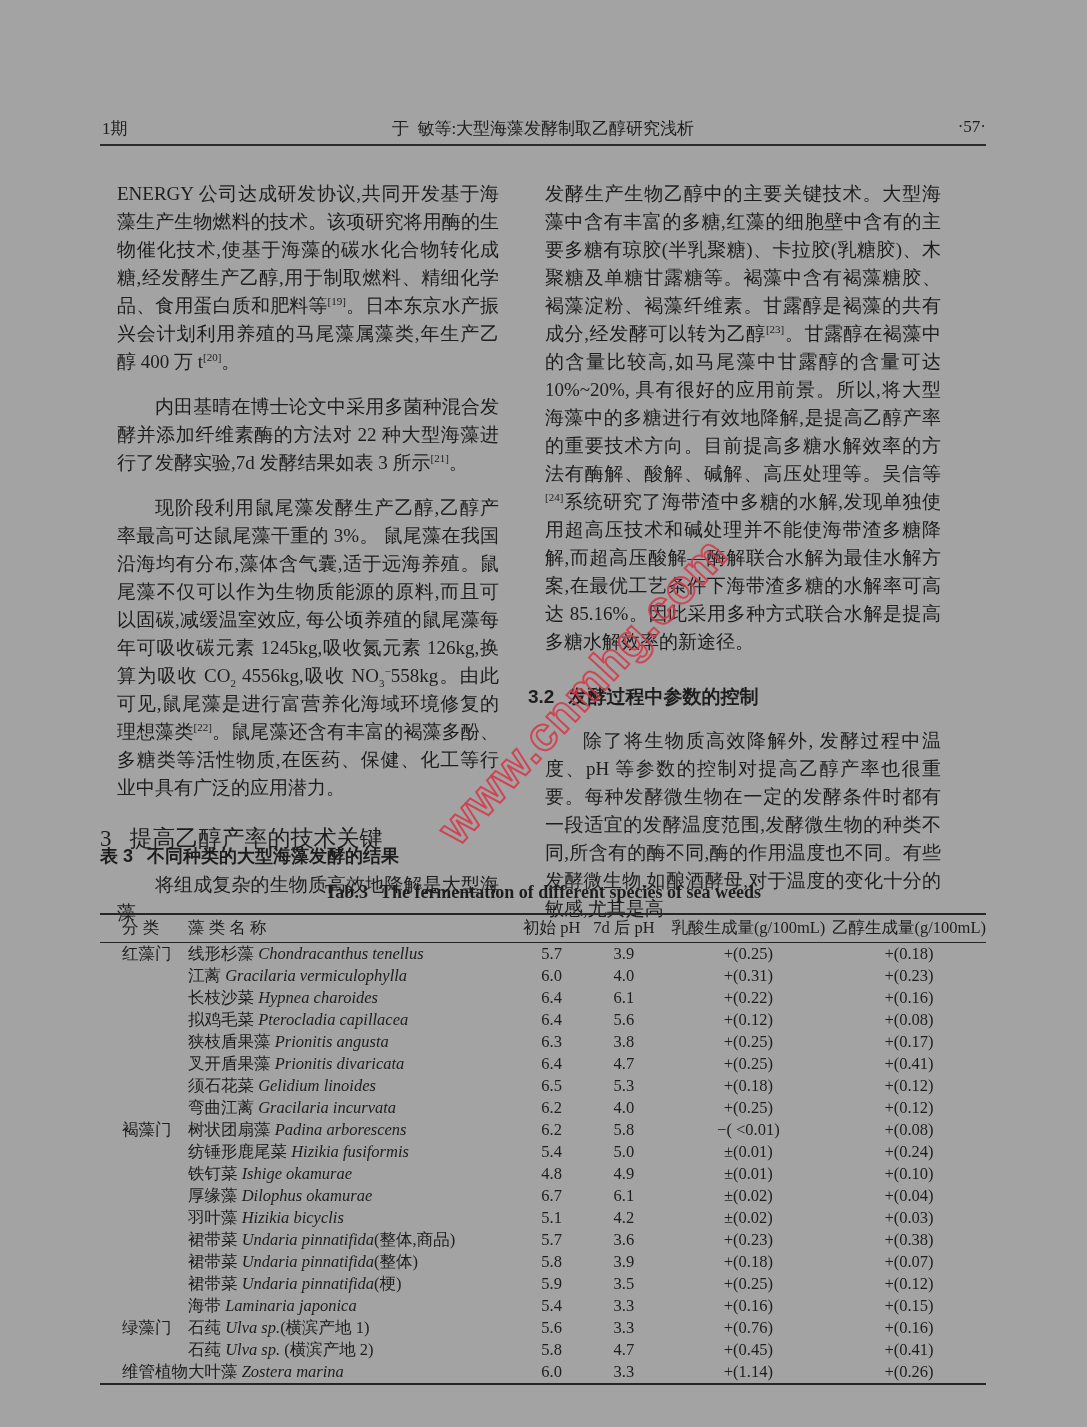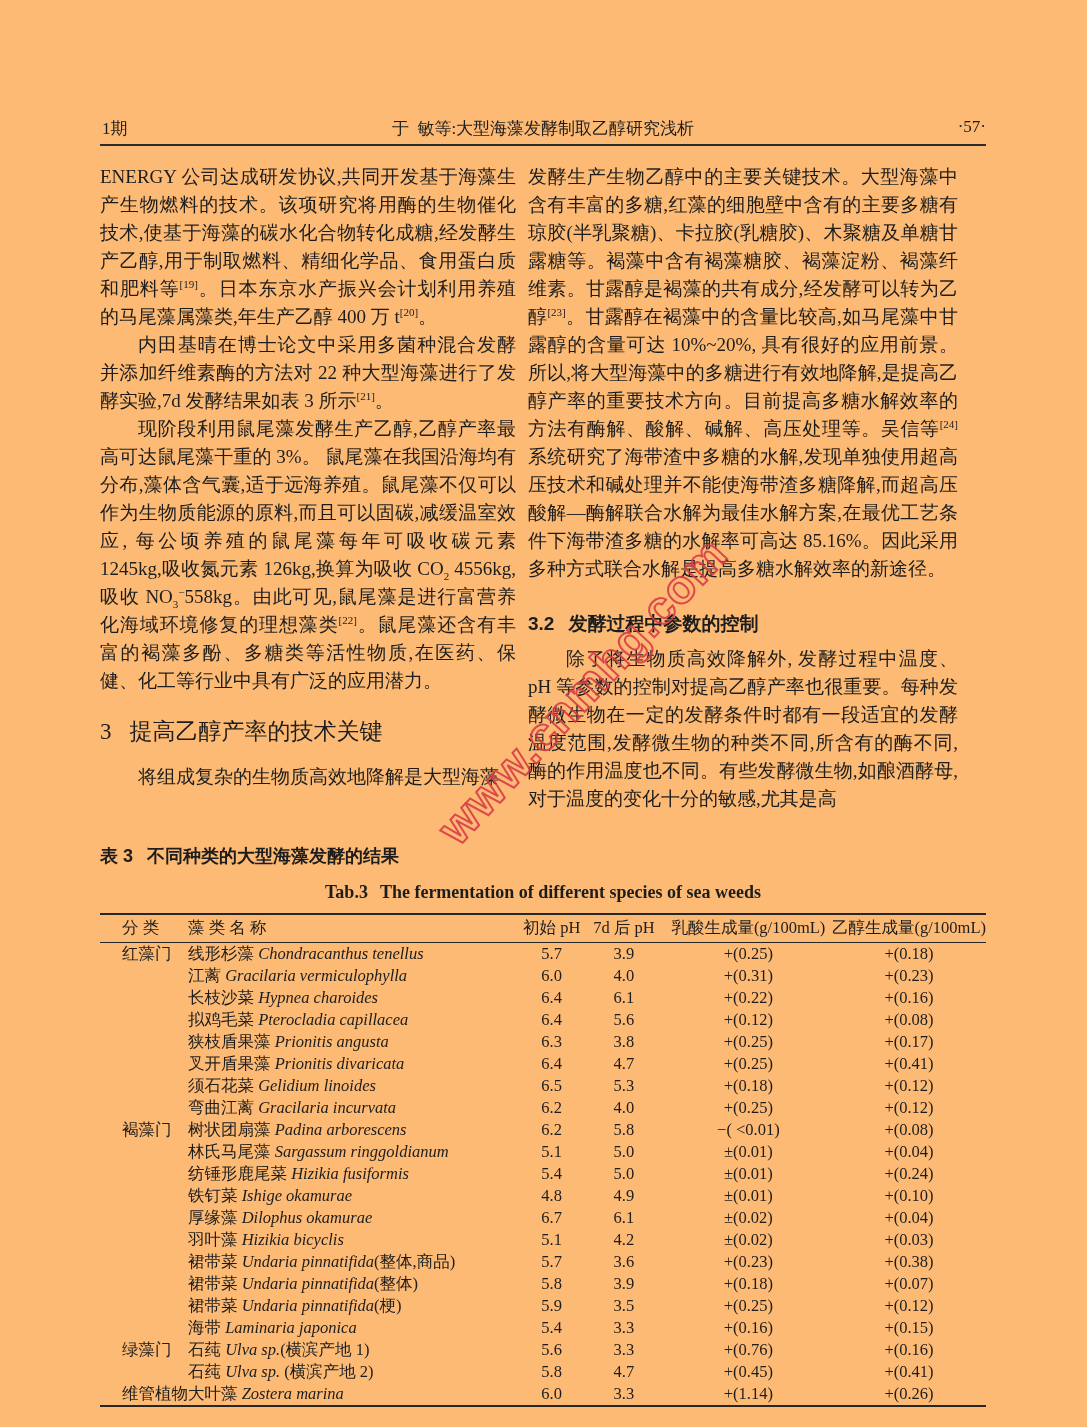--- a/index.html
+++ b/index.html
@@ -1,41 +1,41 @@
 <!DOCTYPE html>
 <html><head>
 <meta charset="utf-8">
 <style>
   * { box-sizing: border-box; }
   html, body { margin: 0; padding: 0; background: #e8e8e8; }
   .page {
     position: relative;
     width: 1087px; height: 1427px;
     margin: 0 auto;
-    background: #fdba74;
+    background: #a3a3a3;
     font-family: "Liberation Serif", "DejaVu Serif", serif;
     color: #1d1d1d;
     overflow: hidden;
   }
   
   .running-head {
     position: absolute; left: 100px; right: 101px; top: 112px; height: 34px;
     border-bottom: 2px solid #2b2b2b;
     font-size: 17px;
   }
   .rh-issue { position: absolute; left: 2px; top: 5px; }
   .rh-title { position: absolute; left: 0; width: 100%; text-align: center; top: 5px; }
   .rh-page  { position: absolute; right: 0; top: 5px; }
 
   
   .col { position: absolute; top: 163px; }
   .col-left  { left: 100px; width: 416px; }
   .col-right { left: 528px; width: 430px; }
   .col p {
-    margin: 0;
+    margin: 17px;
     font-size: 19px;
     line-height: 28px;
     text-align: justify;
   }
   .indent { text-indent: 2em; }
   sup { font-size: 11px; line-height: 0; vertical-align: super; }
   sub { font-size: 11px; line-height: 0; vertical-align: sub; }
 
   .sec-h2 {
     margin: 22px 0 16px 0;
@@ -231,28 +231,20 @@
           <tr>
     <td class="c-group">褐藻门</td>
     <td class="c-name"><span>树状团扇藻 </span><span class="latin">Padina arborescens</span><span></span></td>
     <td class="c-num">6.2</td>
     <td class="c-num">5.8</td>
     <td class="c-num">−( &lt;0.01)</td>
     <td class="c-num">+(0.08)</td>
   </tr>
           <tr>
     <td class="c-group"></td>
-    <td class="c-name"><span>林氏马尾藻 </span><span class="latin">Sargassum ringgoldianum</span><span></span></td>
-    <td class="c-num">5.1</td>
-    <td class="c-num">5.0</td>
-    <td class="c-num">±(0.01)</td>
-    <td class="c-num">+(0.04)</td>
-  </tr>
-          <tr>
-    <td class="c-group"></td>
     <td class="c-name"><span>纺锤形鹿尾菜 </span><span class="latin">Hizikia fusiformis</span><span></span></td>
     <td class="c-num">5.4</td>
     <td class="c-num">5.0</td>
     <td class="c-num">±(0.01)</td>
     <td class="c-num">+(0.24)</td>
   </tr>
           <tr>
     <td class="c-group"></td>
     <td class="c-name"><span>铁钉菜 </span><span class="latin">Ishige okamurae</span><span></span></td>
     <td class="c-num">4.8</td>

